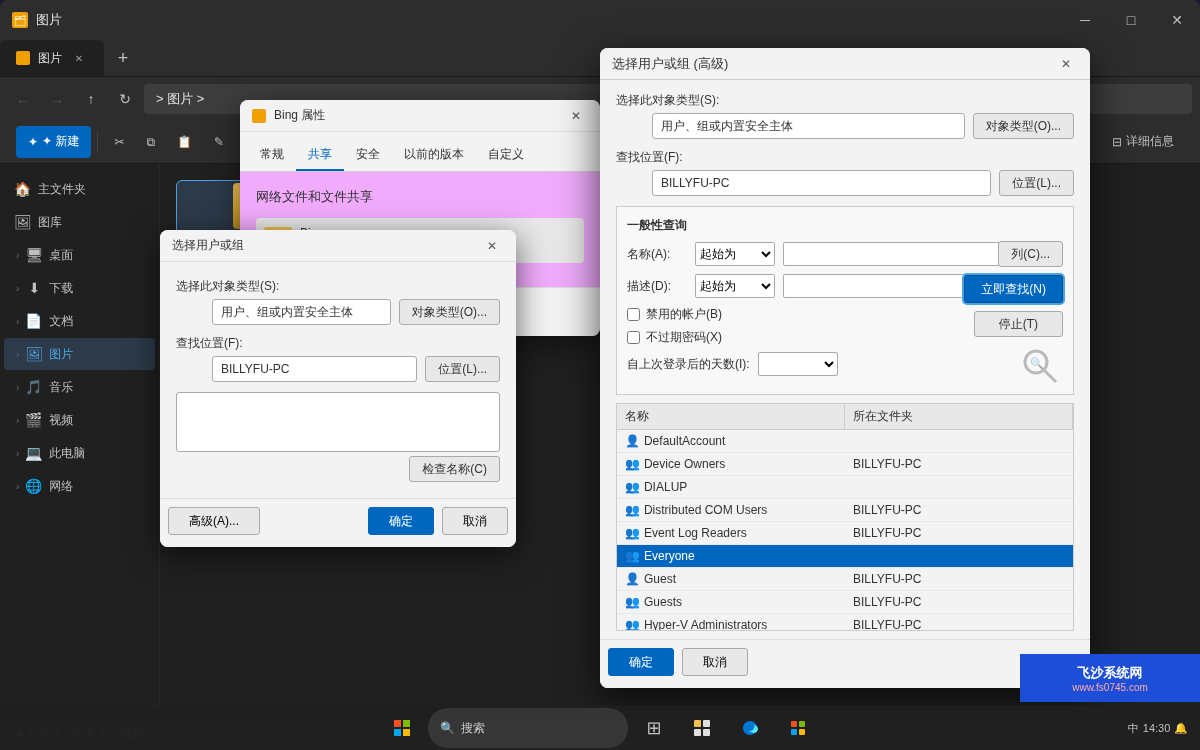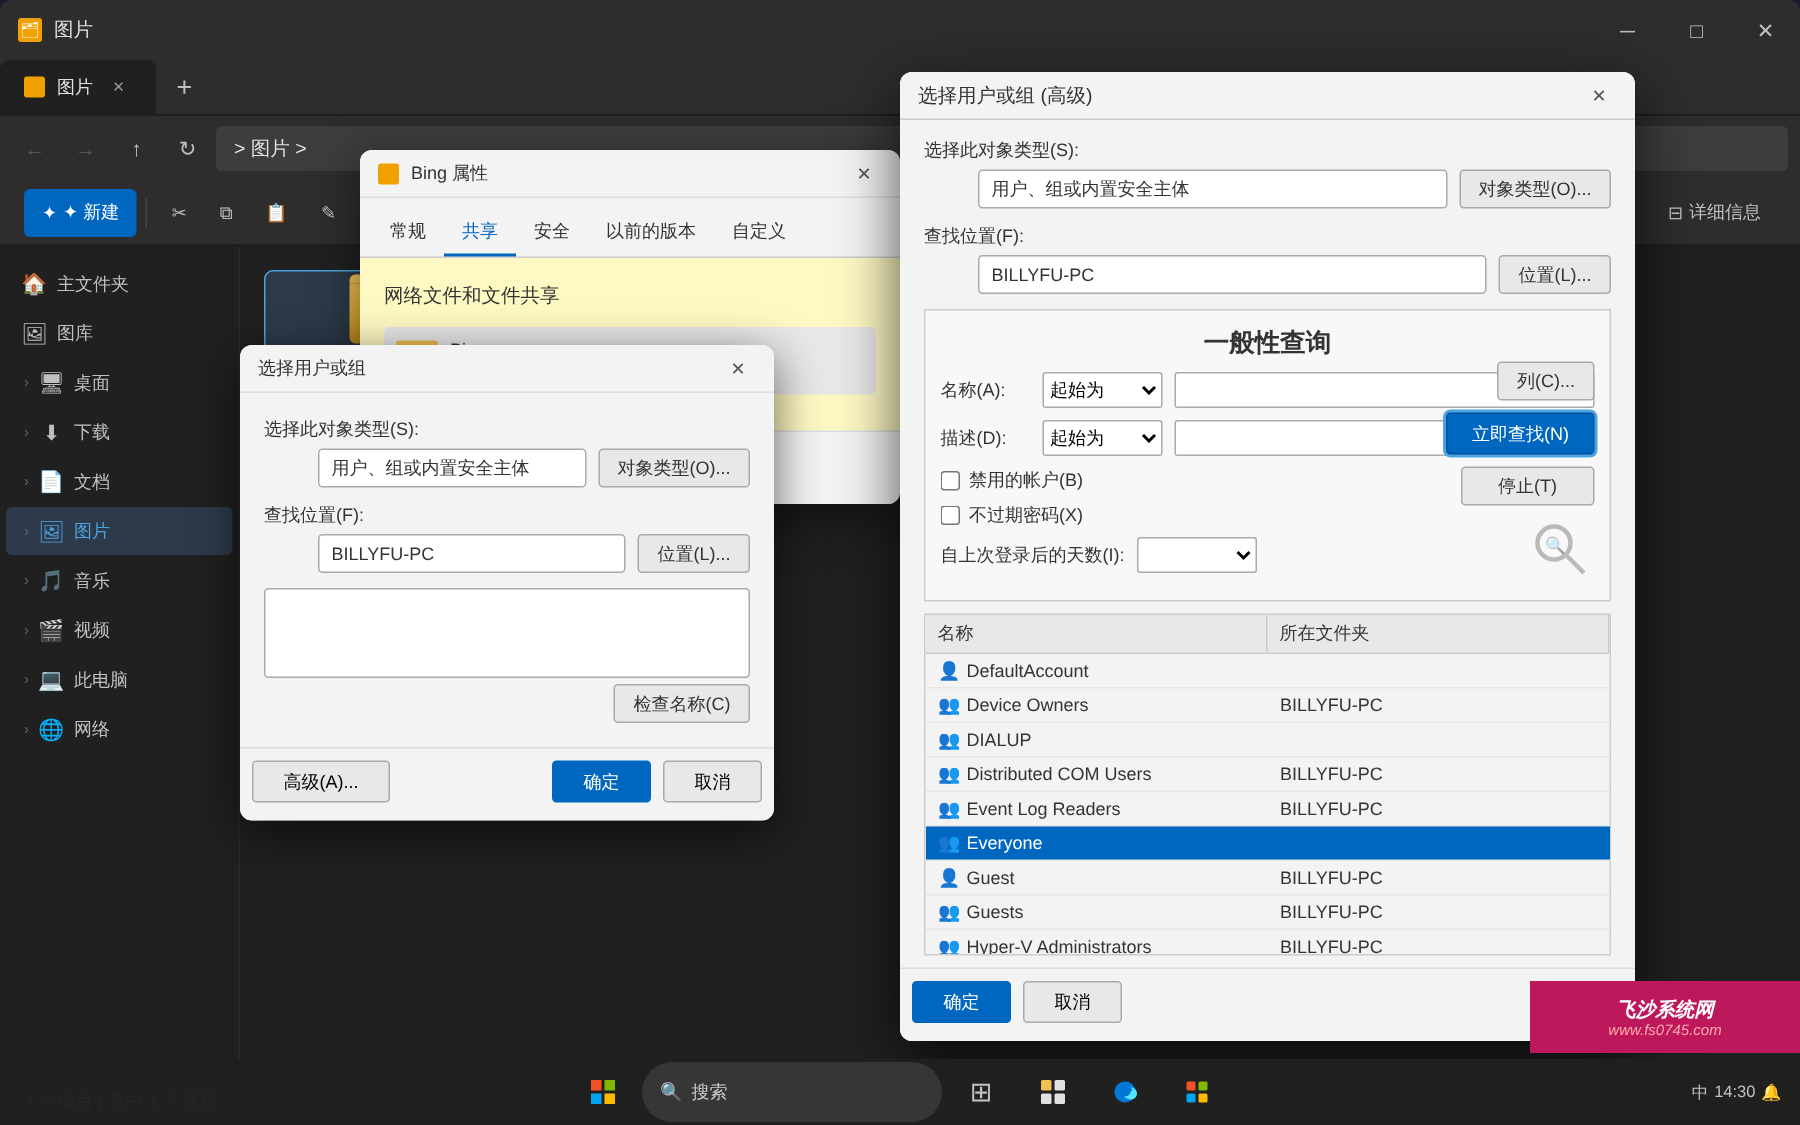--- a/index.html
+++ b/index.html
@@ -258,21 +258,21 @@
       padding: 0 16px;
       color: #888; font-size: 12px;
       border-top: 1px solid #1a1a1a;
     }
 
     
     .bing-props-dialog {
       position: absolute;
       top: 100px; left: 240px;
       width: 360px;
-      background: #fef9c3;
+      background: #f0abfc;
       border-radius: 8px;
       box-shadow: 0 8px 32px rgba(0,0,0,0.5);
       z-index: 10;
       overflow: hidden;
     }
 
     .dialog-titlebar {
       height: 32px;
       background: #f3f3f3;
       display: flex;
@@ -412,23 +412,22 @@
       background: #e8e8e8;
       border: 1px solid #aaa;
       border-radius: 3px;
       font-size: 12px;
       color: #333;
       cursor: pointer;
       white-space: nowrap;
     }
 
     .section-label {
-      font-size: 17px; font-weight: 600; color: #333;
+      font-size: 12px; font-weight: 600; color: #333;
       margin-bottom: 8px;
-      text-align: center;
     }
 
     .query-row {
       display: flex; gap: 8px;
       margin-bottom: 8px;
       align-items: center;
     }
 
     .query-label {
       font-size: 12px; color: #333;
@@ -579,24 +578,23 @@
     }
 
     .taskbar-left {
       position: absolute; left: 12px;
     }
 
     .watermark {
       position: absolute;
       bottom: 48px; right: 0;
       width: 180px; height: 48px;
-      background: #be185d;
+      background: #1d4ed8;
       display: flex; align-items: center; justify-content: center;
       z-index: 200;
-      font-style: italic;
     }
 
     .watermark-text {
       color: white; font-size: 13px; font-weight: bold;
     }
 
     .separator {
       width: 1px; height: 20px;
       background: #444;
       margin: 0 4px;

